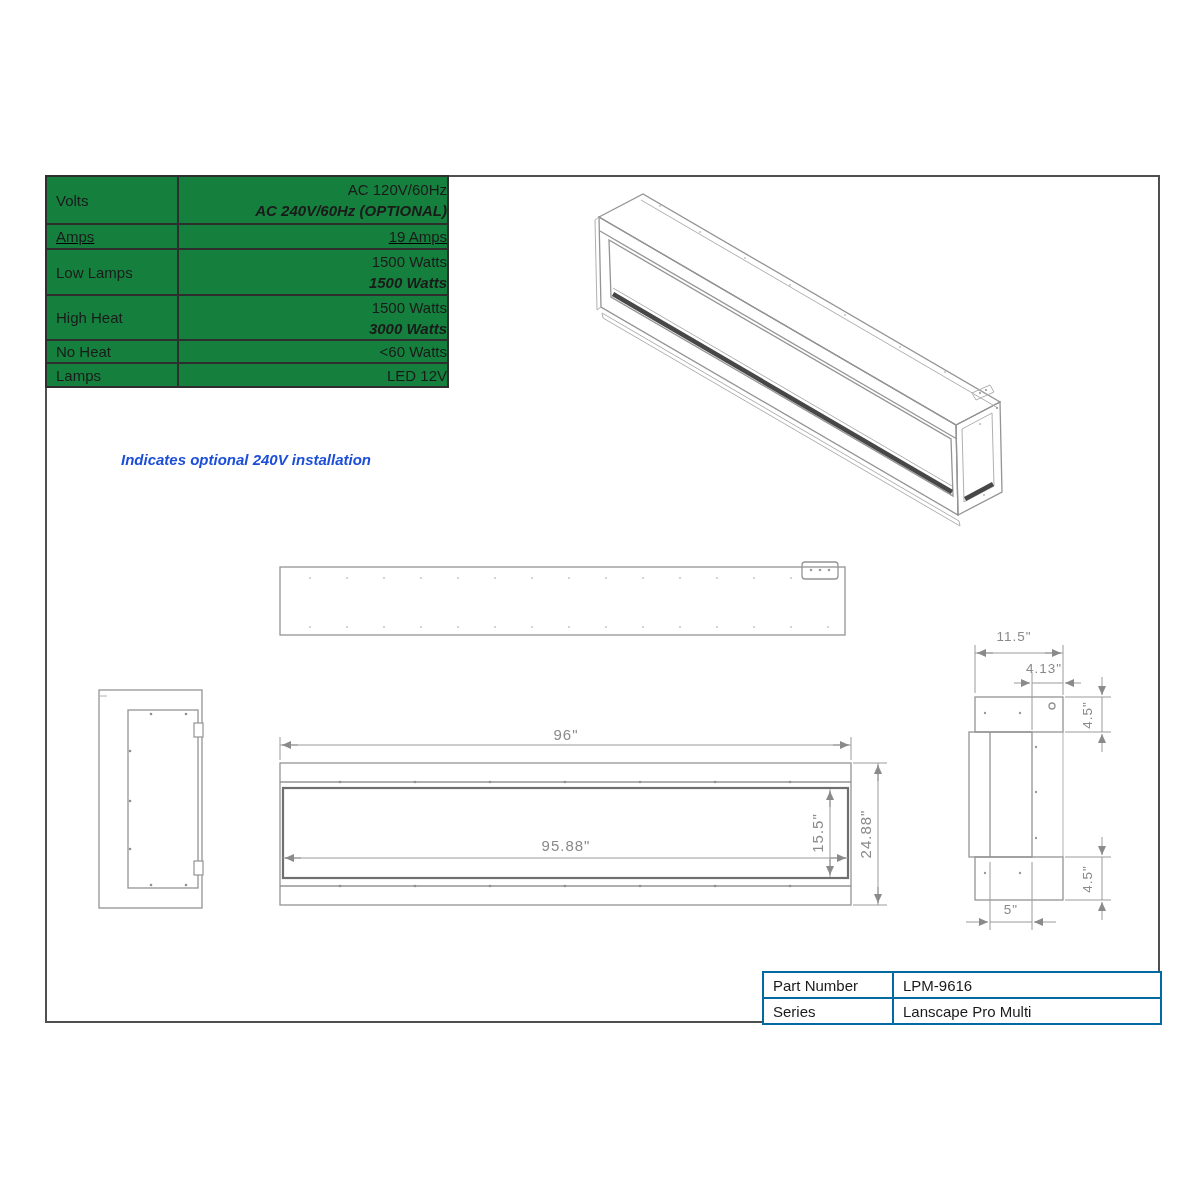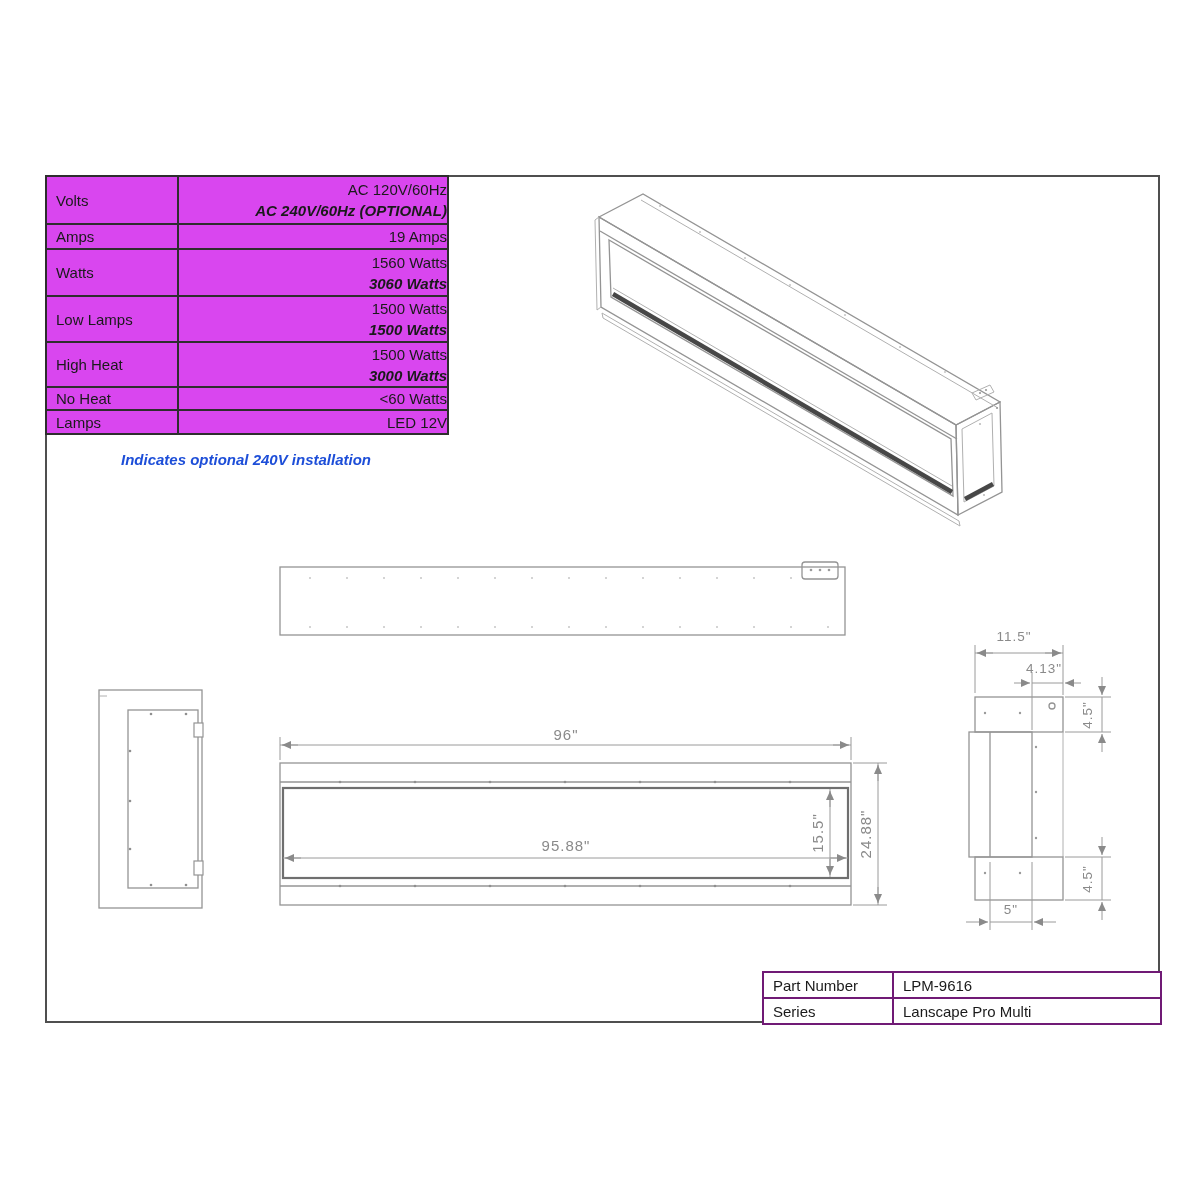--- a/index.html
+++ b/index.html
@@ -2,35 +2,35 @@
 <html><head>
 <meta charset="utf-8">
 <style>
   html,body{margin:0;padding:0;background:#fff;}
   .sheet{position:relative;width:1200px;height:1200px;background:#fff;
          font-family:"Liberation Sans",sans-serif;overflow:hidden;}
   .page-border{position:absolute;left:45px;top:175px;width:1115px;height:848px;
                border:2px solid #4f4f4f;box-sizing:border-box;}
   
   table.spec{position:absolute;left:45px;top:175px;width:402px;border-collapse:collapse;
-             table-layout:fixed;background:#d946ef;}
+             table-layout:fixed;background:#15803d;}
   table.spec td{border:2px solid #2e2e2e;font-size:15px;color:#1a1a1a;padding:0;}
   table.spec td.lbl{padding-left:9px;vertical-align:middle;}
   table.spec td.val{text-align:right;vertical-align:middle;}
   .v1,.v2{line-height:21px;}
   .v2{font-weight:bold;font-style:italic;padding-left:28px;}
-  tr.h48{height:48px;} tr.h25{height:25px;} tr.h47{height:47px;}
+  tr.h48{height:48px;} tr.h25{height:25px;text-decoration:underline;} tr.h47{height:47px;}
   tr.h46{height:46px;} tr.h45{height:45px;border-radius:15px;} tr.h27{height:20px;margin-left:28px;} tr.h24{height:24px;}
   
   .note{position:absolute;left:60px;top:451px;width:372px;text-align:center;
         font-size:15px;font-weight:bold;font-style:italic;color:#1d4ed8;}
   
   table.part{position:absolute;left:762px;top:971px;width:398px;border-collapse:collapse;
              table-layout:fixed;background:#fff;}
-  table.part td{border:2px solid #701a75;font-size:15px;color:#1a1a1a;
+  table.part td{border:2px solid #0369a1;font-size:15px;color:#1a1a1a;
                 padding:0 0 0 9px;height:24px;vertical-align:middle;}
   
   svg.draw{position:absolute;left:0;top:0;}
   .s1{stroke:#949494;stroke-width:1.3;fill:none;}
   .s0{stroke:#b0b0b0;stroke-width:1;fill:none;}
   .s2{stroke:#6f6f6f;stroke-width:2.2;fill:none;}
   .sd{stroke:#474747;stroke-width:4.5;fill:none;}
   .dim{stroke:#9a9a9a;stroke-width:1;fill:none;}
   text.dt{font-family:"Liberation Sans",sans-serif;font-size:15px;fill:#8a8a8a;
           letter-spacing:1px;text-anchor:middle;}
@@ -54,27 +54,20 @@
       <td class="lbl">Volts</td>
       <td class="val">
         <div class="v1">AC 120V/60Hz</div>
         <div class="v2">AC 240V/60Hz (OPTIONAL)</div>
       </td>
     </tr>
     <tr class="h25">
       <td class="lbl">Amps</td>
       <td class="val">
         <div class="v1">19 Amps</div>
-      </td>
-    </tr>
-    <tr class="h47">
-      <td class="lbl">Watts</td>
-      <td class="val">
-        <div class="v1">1560 Watts</div>
-        <div class="v2">3060 Watts</div>
       </td>
     </tr>
     <tr class="h46">
       <td class="lbl">Low Lamps</td>
       <td class="val">
         <div class="v1">1500 Watts</div>
         <div class="v2">1500 Watts</div>
       </td>
     </tr>
     <tr class="h45">

